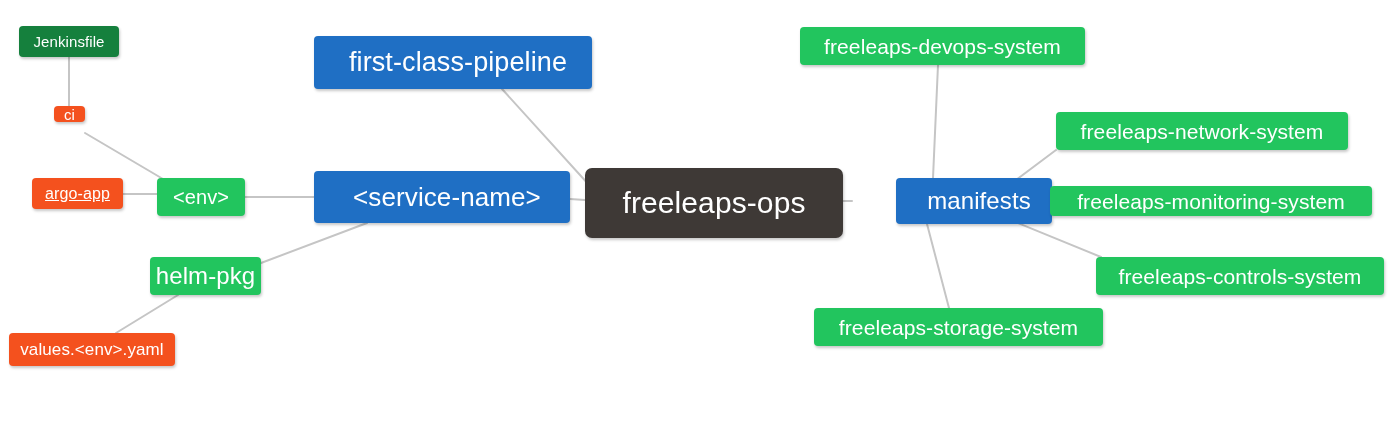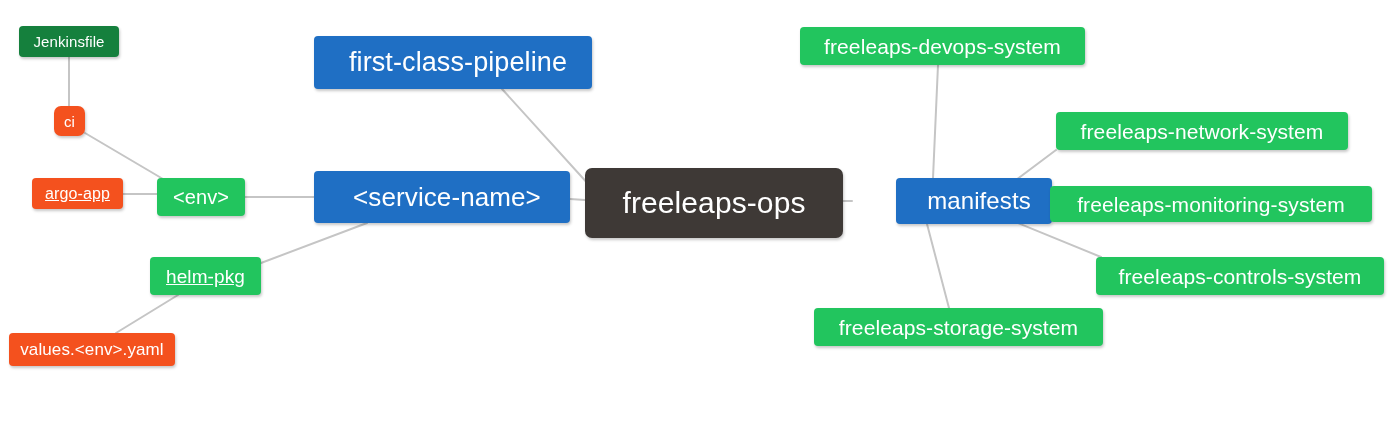--- a/index.html
+++ b/index.html
@@ -70,24 +70,24 @@
       <line x1="1008" y1="203" x2="1050" y2="205" stroke="#c5c5c5" stroke-width="2" stroke-linecap="round"></line>
       <line x1="1008" y1="219" x2="1101" y2="257" stroke="#c5c5c5" stroke-width="2" stroke-linecap="round"></line>
       <line x1="927" y1="224" x2="949" y2="308" stroke="#c5c5c5" stroke-width="2" stroke-linecap="round"></line>
     </svg>
   <div id="node-layer">
       <div class="node root" style="left: 585px; top: 168px; width: 258px; height: 70px; font-size: 30px;">freeleaps-ops</div>
       <div class="node blue" style="left: 314px; top: 36px; width: 278px; height: 53px; font-size: 27px;">first-class-pipeline</div>
       <div class="node blue" style="left: 314px; top: 171px; width: 256px; height: 52px; font-size: 26px;">&lt;service-name&gt;</div>
       <div class="node blue" style="left: 852px; top: 178px; width: 156px; height: 46px; font-size: 24px; margin-left: 44px;">manifests</div>
       <div class="node green" style="left: 157px; top: 178px; width: 88px; height: 38px; font-size: 20px;">&lt;env&gt;</div>
-      <div class="node green" style="left: 150px; top: 257px; width: 111px; height: 38px; font-size: 19px; text-decoration: underline;">helm-pkg</div>
+      <div class="node green" style="left: 150px; top: 257px; width: 111px; height: 38px; font-size: 24px;">helm-pkg</div>
       <div class="node orange" style="left: 19px; top: 26px; width: 100px; height: 31px; font-size: 15px;">Jenkinsfile</div>
-      <div class="node red" style="left: 54px; top: 106px; width: 31px; height: 30px; font-size: 15px; border-radius: 7px;">ci</div>
+      <div class="node red" style="left: 54px; top: 106px; width: 31px; height: 16px; font-size: 15px;">ci</div>
       <div class="node red" style="left: 32px; top: 178px; width: 91px; height: 31px; font-size: 16px; text-decoration: underline;">argo-app</div>
       <div class="node red" style="left: 9px; top: 333px; width: 166px; height: 33px; font-size: 17px;">values.&lt;env&gt;.yaml</div>
       <div class="node green" style="left: 800px; top: 27px; width: 285px; height: 38px; font-size: 21px;">freeleaps-devops-system</div>
       <div class="node green" style="left: 1056px; top: 112px; width: 292px; height: 38px; font-size: 21px;">freeleaps-network-system</div>
-      <div class="node green" style="left: 1050px; top: 186px; width: 322px; height: 36px; font-size: 21px;">freeleaps-monitoring-system</div>
+      <div class="node green" style="left: 1050px; top: 186px; width: 322px; height: 30px; font-size: 21px;">freeleaps-monitoring-system</div>
       <div class="node green" style="left: 1060px; top: 257px; width: 288px; height: 38px; font-size: 21px; margin-left: 36px;">freeleaps-controls-system</div>
       <div class="node green" style="left: 814px; top: 308px; width: 289px; height: 38px; font-size: 21px;">freeleaps-storage-system</div>
     </div>
 </div>
 
 </body></html>

